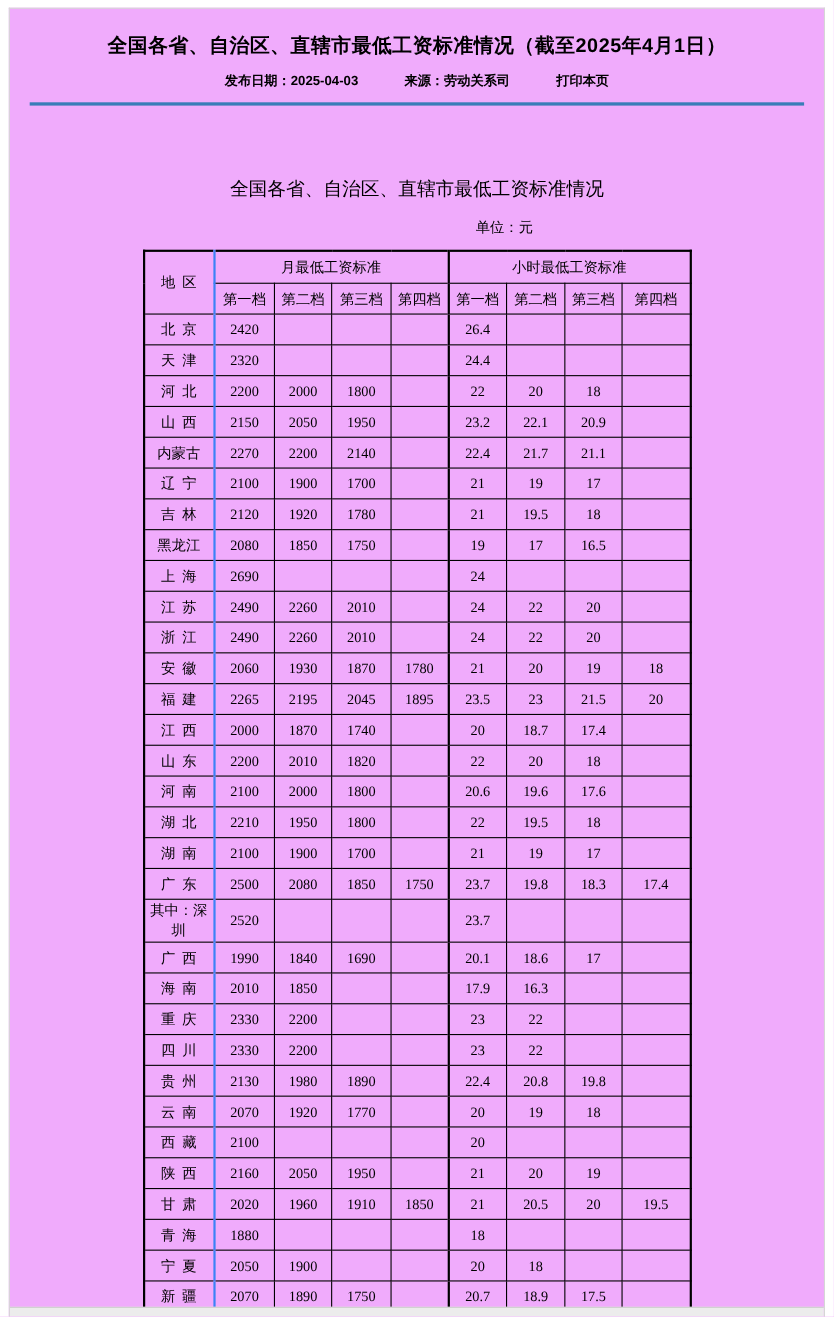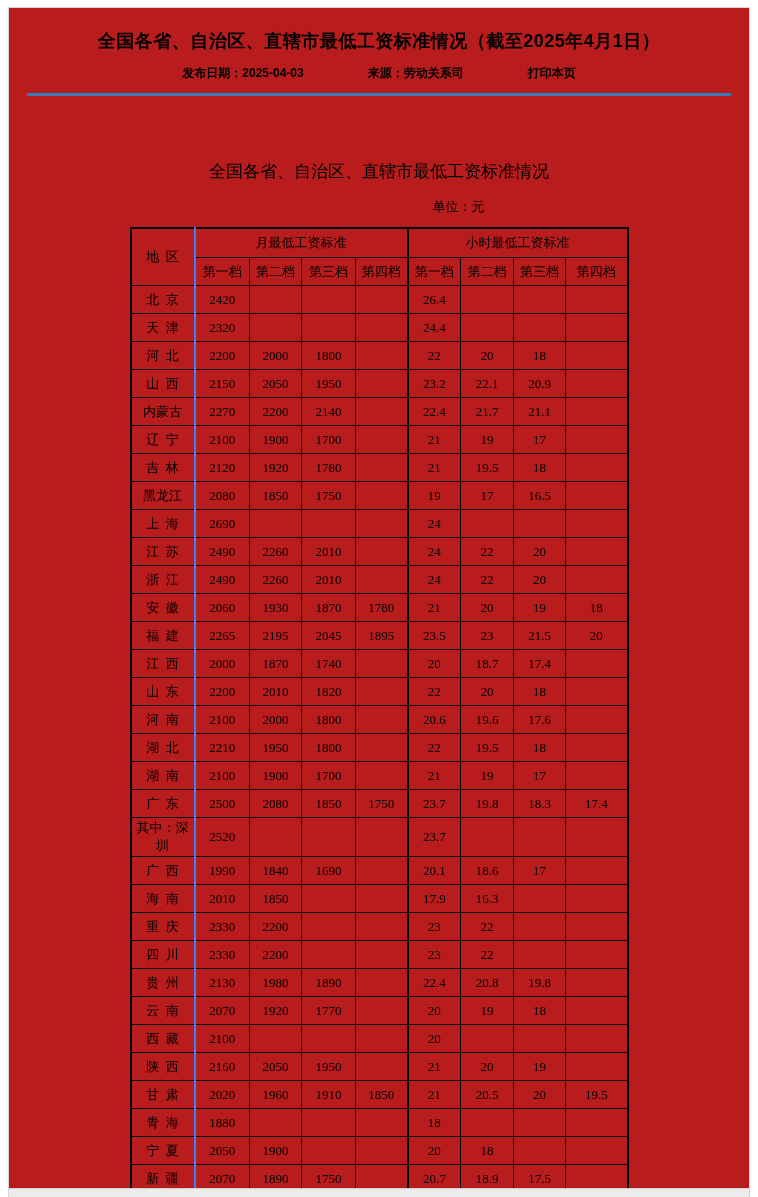--- a/index.html
+++ b/index.html
@@ -2,30 +2,30 @@
 <html><head>
 <meta charset="utf-8">
 <style>
   html,body { margin:0; padding:0; }
   body {
     width:758px; height:1197px; position:relative; background:#fff;
     font-family:"Liberation Serif","DejaVu Serif",serif; color:#000;
   }
   .page {
     position:absolute; top:7px; left:8px; right:8px; bottom:0;
-    border:1px solid #d6d6d6; border-bottom:none; background:#b91c1c;
+    border:1px solid #d6d6d6; border-bottom:none; background:#f0abfc;
     overflow:hidden;
   }
   .page-title {
     margin-top:21px; text-align:center;
     font-family:"Liberation Sans","DejaVu Sans",sans-serif;
     font-weight:bold; font-size:18px; letter-spacing:0.5px;
   }
   .meta-row {
-    margin-top:12px; display:flex; justify-content:center; gap:64px;
+    margin-top:12px; display:flex; justify-content:center; gap:42px;
     font-family:"Liberation Sans","DejaVu Sans",sans-serif;
     font-weight:bold; font-size:12px;
   }
   .print-link { color:#000; text-decoration:none; cursor:pointer; }
   .blue-rule { height:3px; background:#3a7cb8; margin:11px 18px 0 18px; }
 
   .table-title { margin-top:64px; text-align:center; font-size:17px; }
   .unit-row { width:497px; margin:15px auto 11px auto; font-size:13px; }
   .unit-row span { margin-left:302px; }
 

